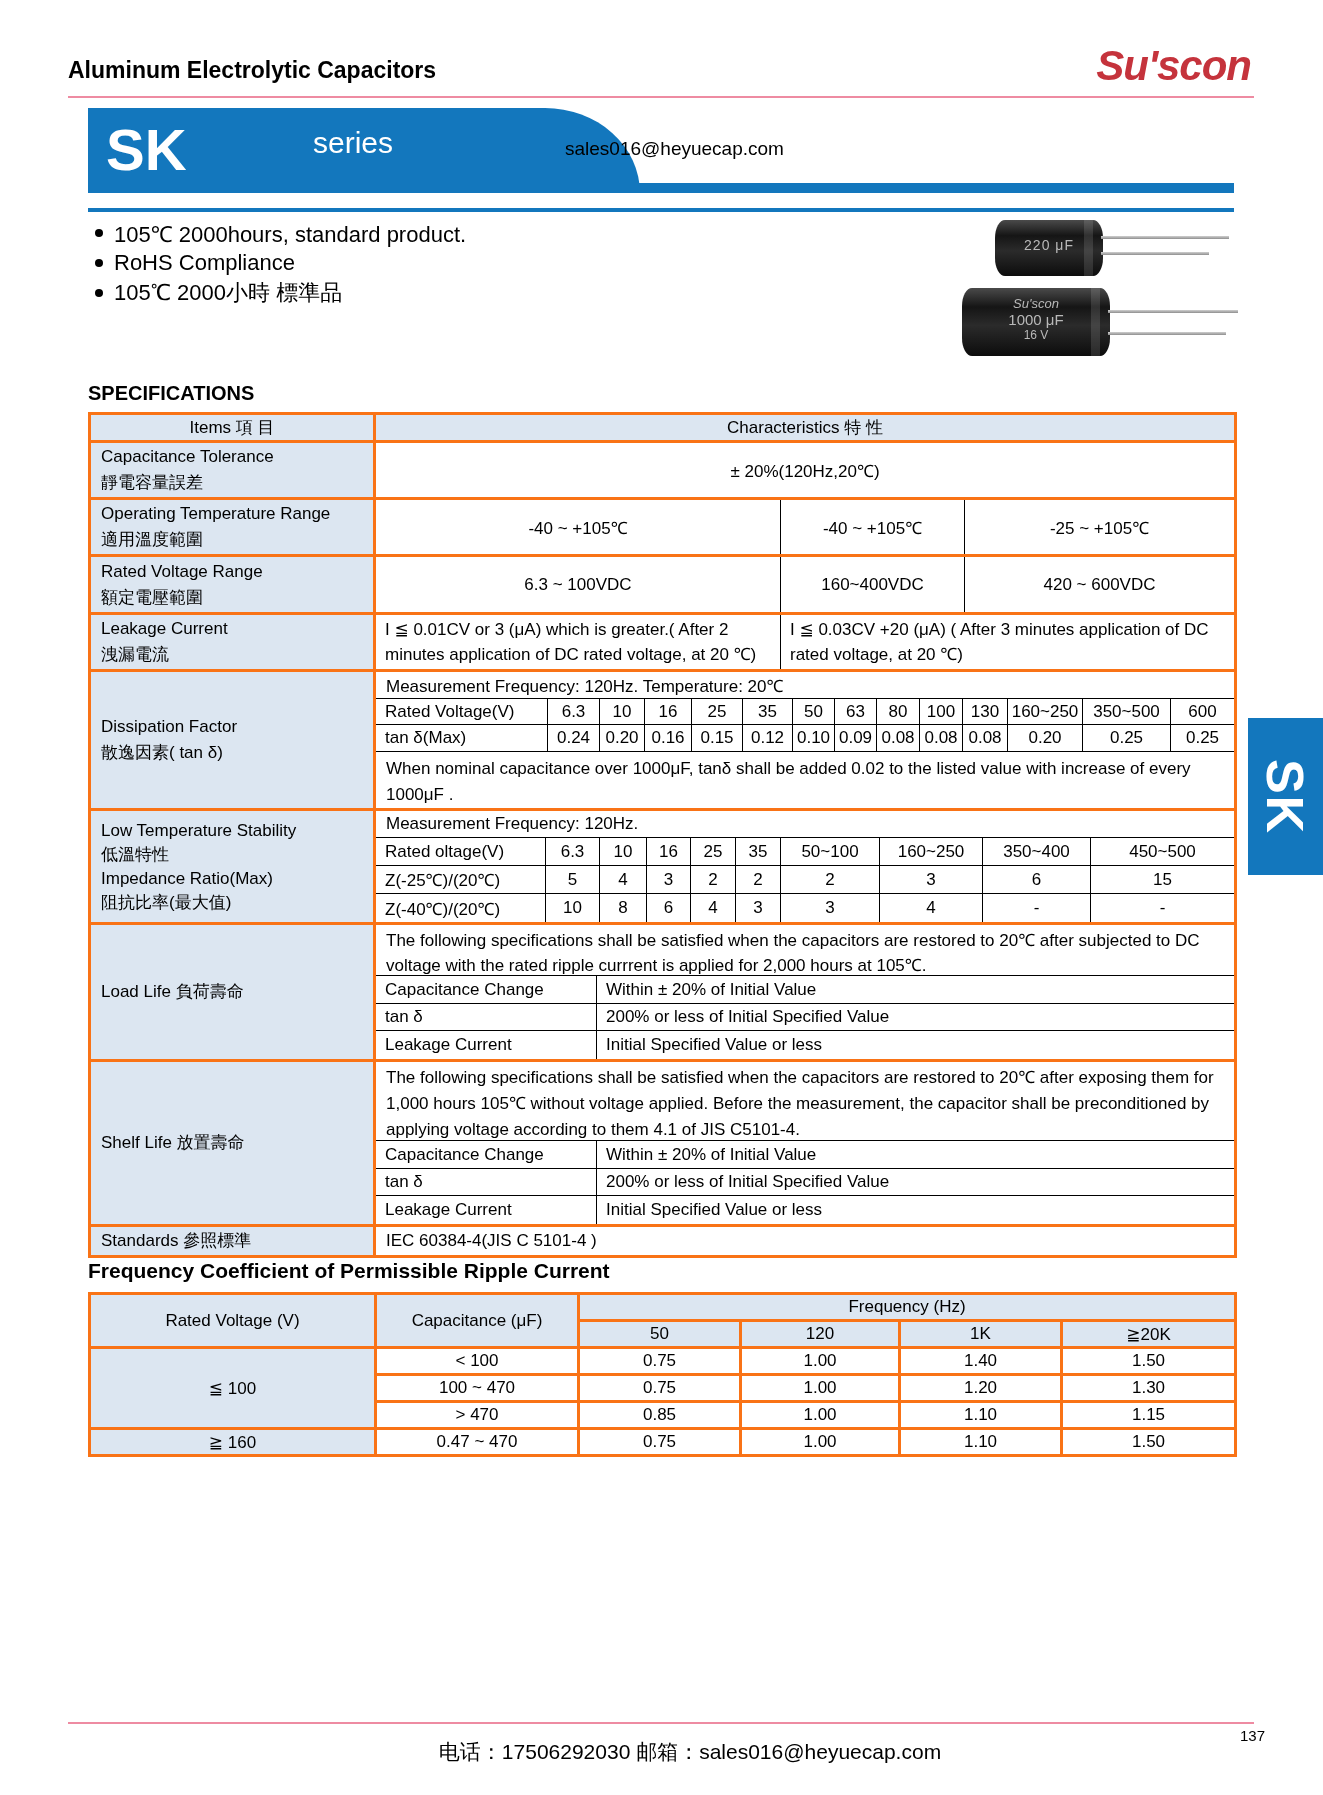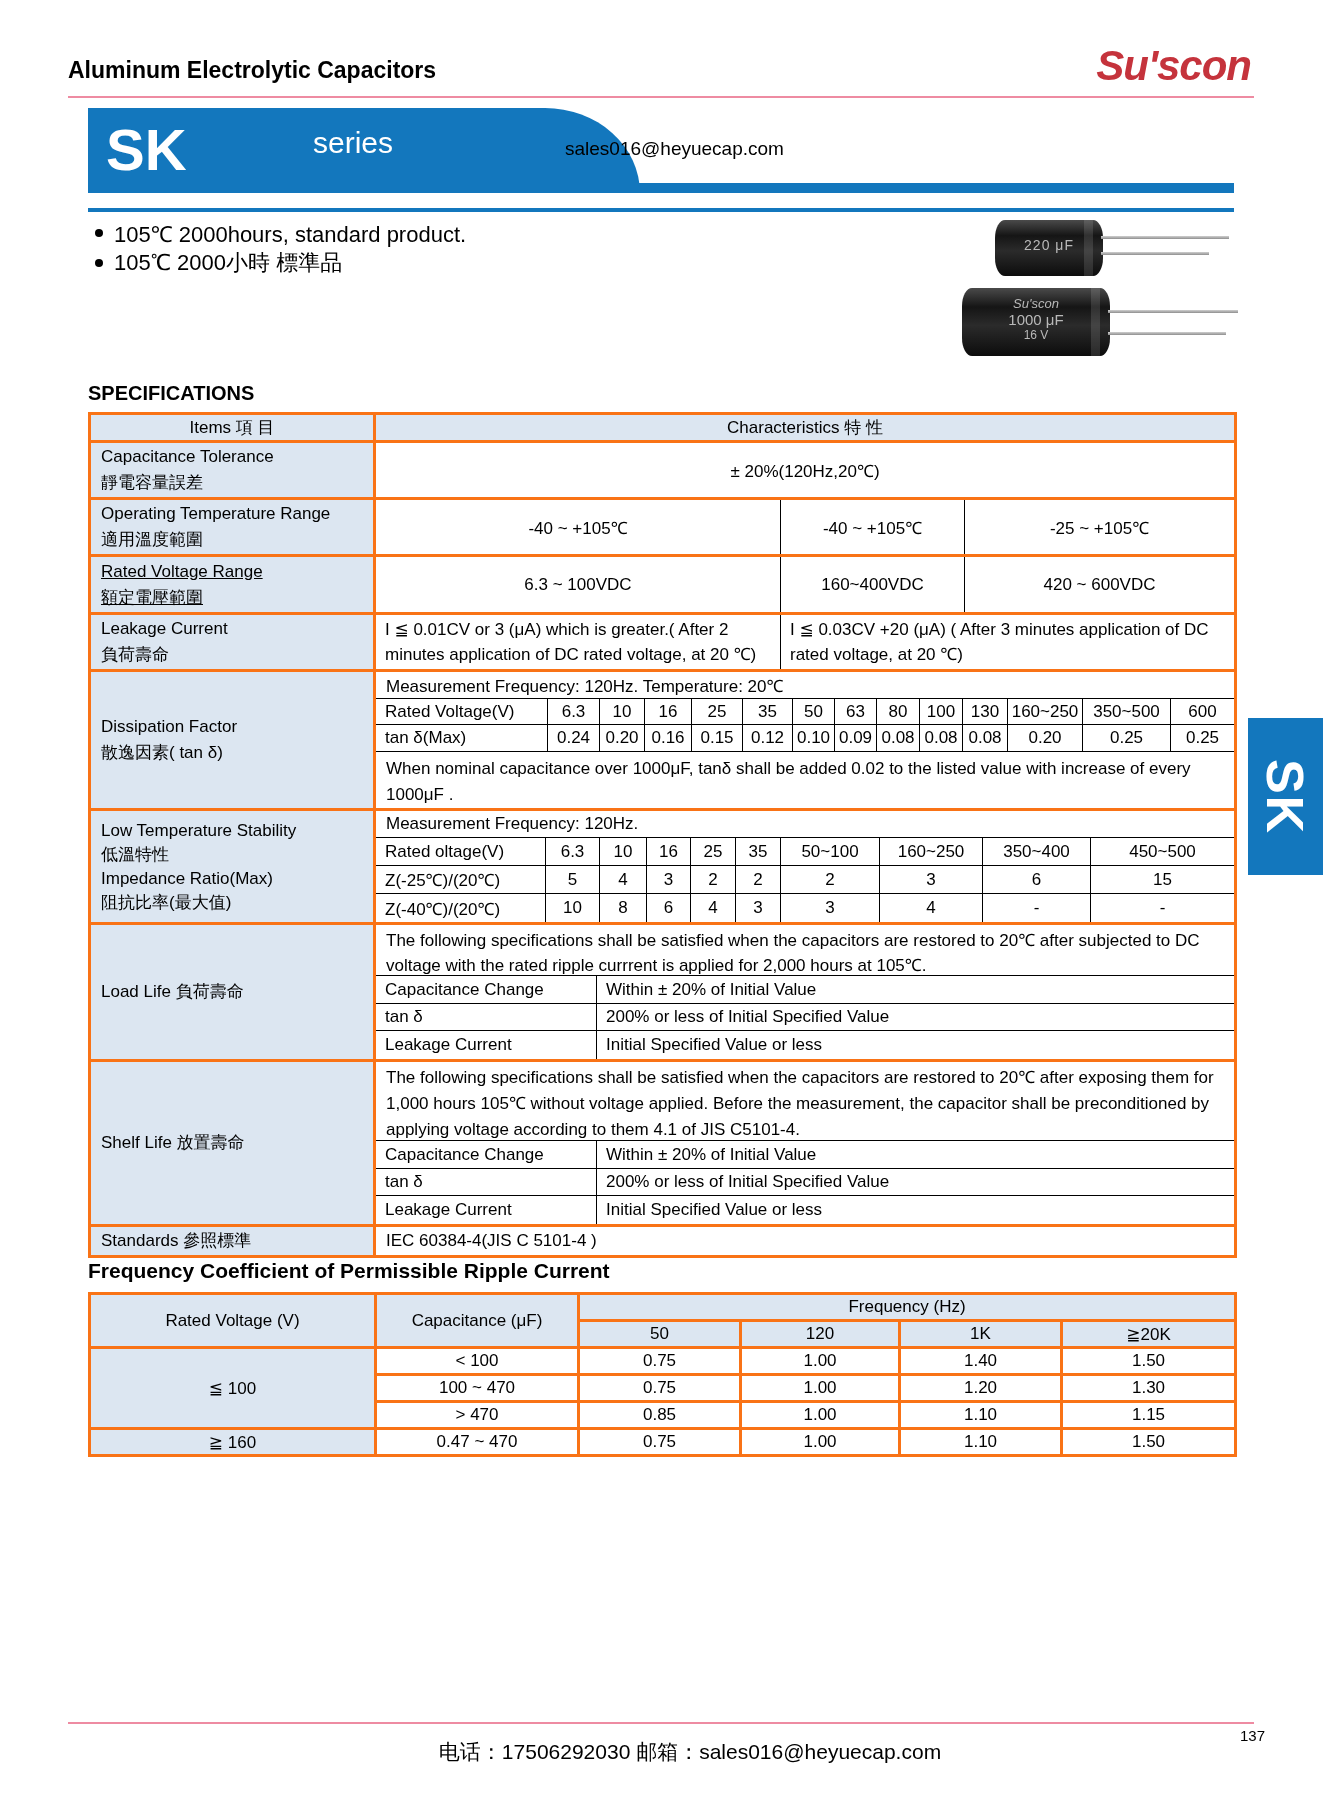--- a/index.html
+++ b/index.html
@@ -98,20 +98,24 @@
   <div class="bar-blue"></div>
   <div class="line-blue"></div>
 
   <div class="features">
     <div class="feature">
       <span class="dot"></span>
       <span>105℃ 2000hours, standard product.</span>
     </div>
     <div class="feature">
       <span class="dot"></span>
+      <span>RoHS Compliance</span>
+    </div>
+    <div class="feature">
+      <span class="dot"></span>
       <span>105℃ 2000小時 標準品</span>
     </div>
   </div>
 
   <div class="cap cap1" style="left:995px;top:220px;">
     <div class="body">
       <div class="t1">220 μF</div>
     </div>
     <div class="lead" style="left:106px;top:16px;width:128px;"></div>
     <div class="lead" style="left:106px;top:32px;width:108px;"></div>
@@ -160,37 +164,37 @@
       <td class="nopad">
         <div class="frow" style="height:54px;">
           <div class="fc" style="flex:0 0 405px;">-40 ~ +105℃</div>
           <div class="fc" style="flex:0 0 184px;">-40 ~ +105℃</div>
           <div class="fc">-25 ~ +105℃</div>
         </div>
       </td>
     </tr>
 
     <tr>
-      <td class="lbl" style="height:57px;text-decoration:underline;">
+      <td class="lbl" style="height:57px;">
         <span>Rated Voltage Range</span><br>
         <span>額定電壓範圍</span>
       </td>
       <td class="nopad">
         <div class="frow" style="height:55px;">
           <div class="fc" style="flex:0 0 405px;">6.3 ~ 100VDC</div>
           <div class="fc" style="flex:0 0 184px;">160~400VDC</div>
           <div class="fc">420 ~  600VDC</div>
         </div>
       </td>
     </tr>
 
     <tr>
       <td class="lbl" style="height:56px;">
         <span>Leakage Current</span><br>
-        <span>負荷壽命</span>
+        <span>洩漏電流</span>
       </td>
       <td class="nopad">
         <div class="frow" style="height:54px;">
           <div class="fc left" style="flex:0 0 405px;line-height:25px;padding-right:6px;">I ≦ 0.01CV or 3 (μA) which is greater.( After 2 minutes  application of DC rated voltage, at 20 ℃)</div>
           <div class="fc left" style="line-height:25px;padding-right:6px;">I ≦ 0.03CV +20 (μA) ( After 3 minutes application of DC rated voltage, at 20 ℃)</div>
         </div>
       </td>
     </tr>
 
     <tr>

